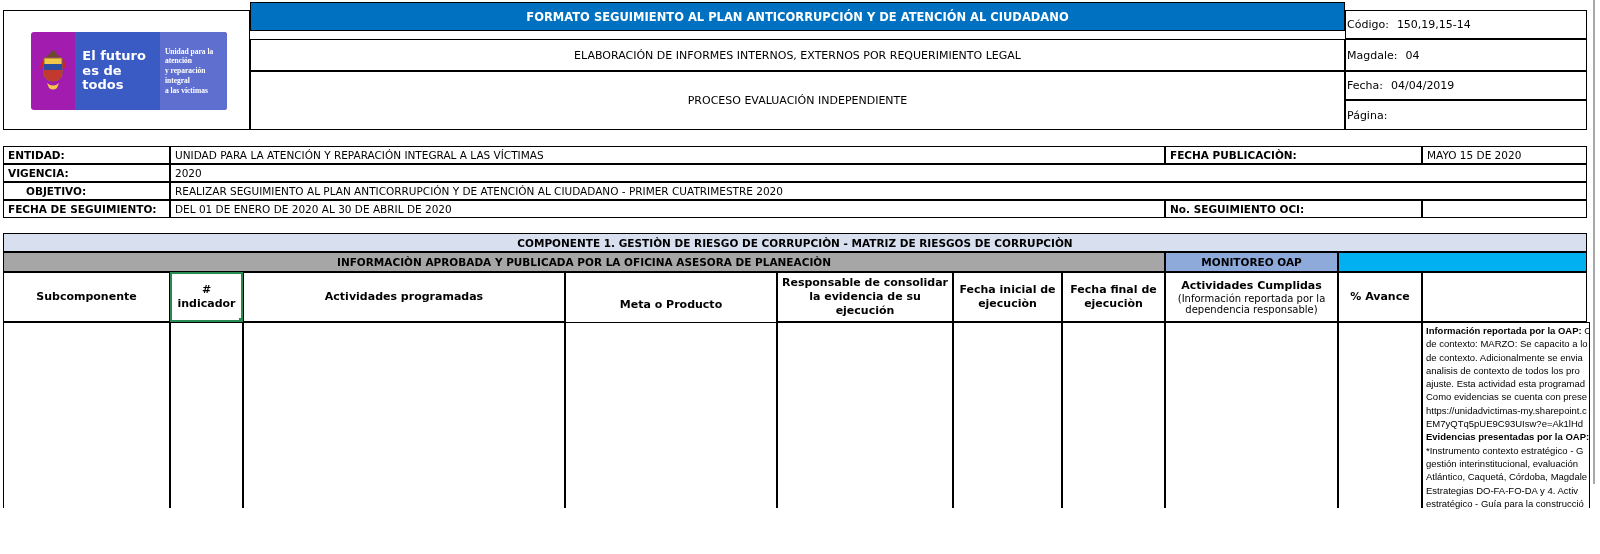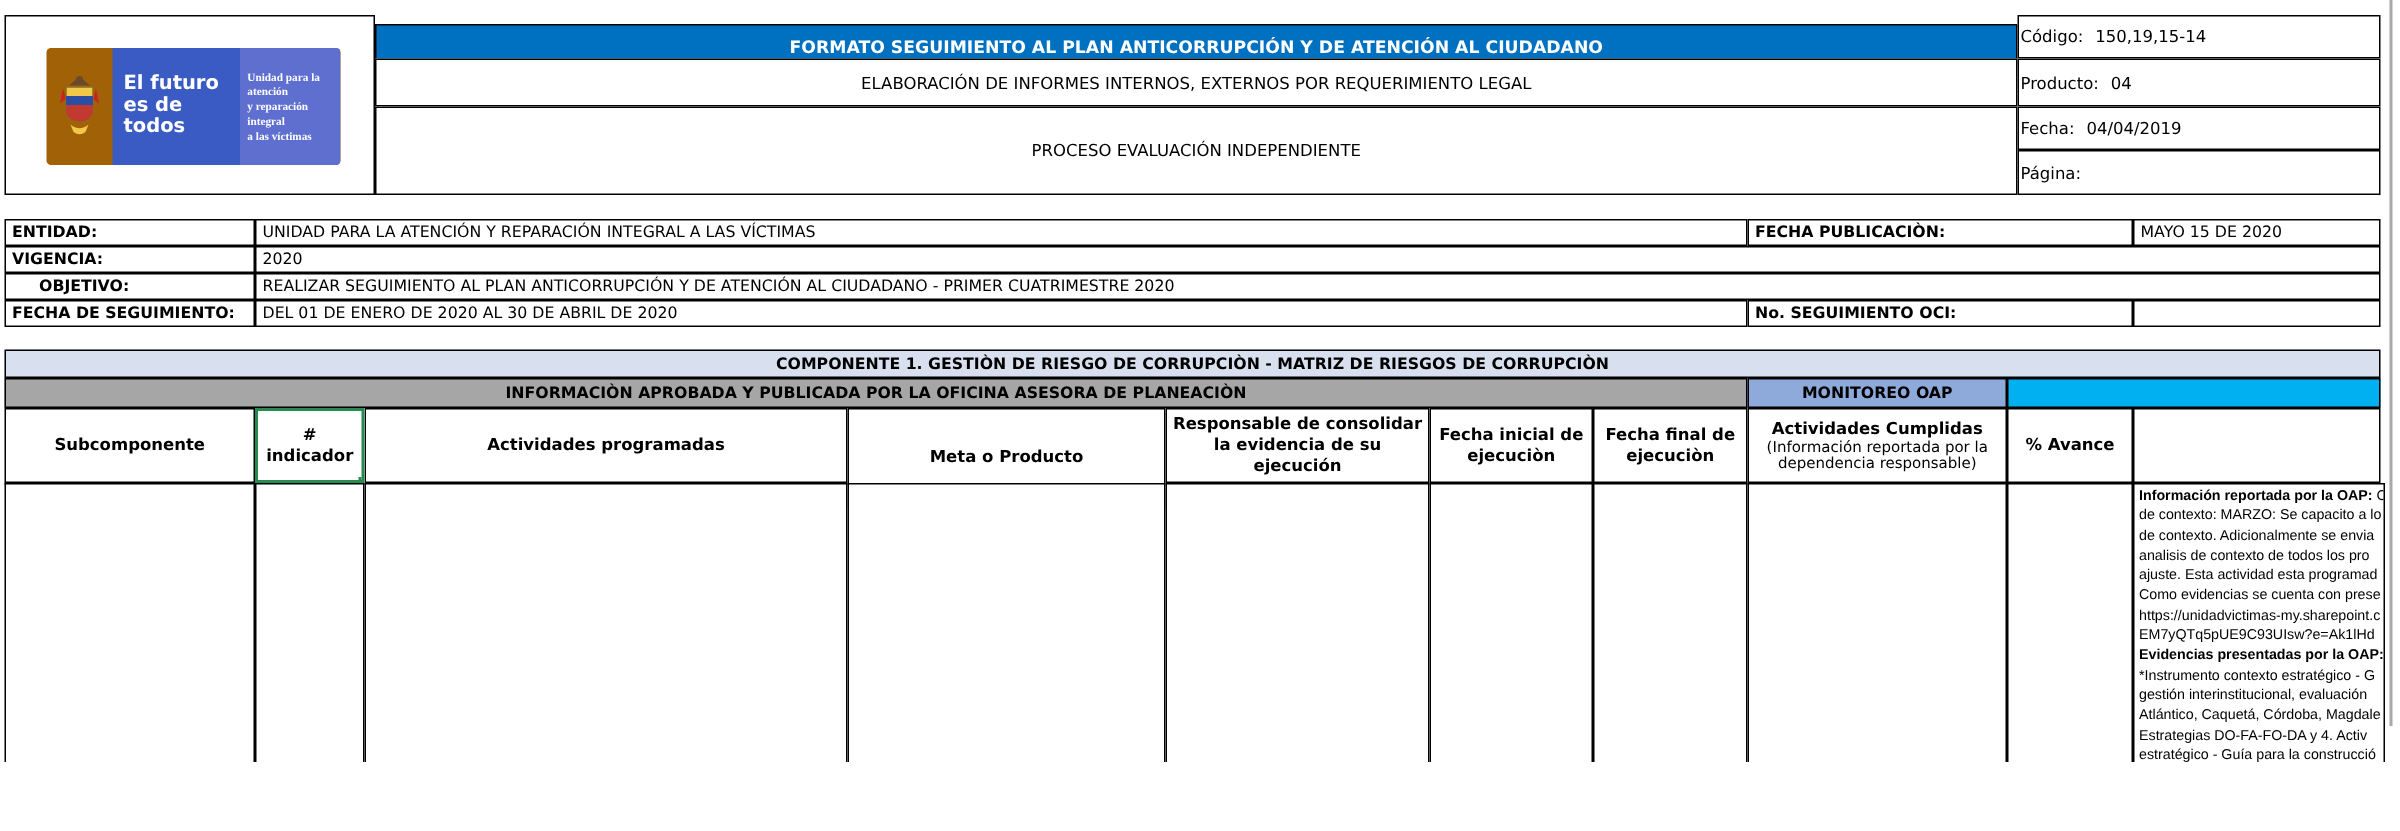--- a/index.html
+++ b/index.html
@@ -18,21 +18,21 @@
   .periwinkle{background:#8EAADB;}
   .cyanbar{background:#00B0F0;}
   .codecell{gap:8px;padding-left:1px;font-size:11px;}
   .hdrcell{font-size:11px;font-weight:bold;flex-direction:column;justify-content:center;text-align:center;line-height:1.25;padding:1px 2px;}
   .note{font-size:10px;font-weight:normal;line-height:1.1;margin-top:1px;}
   .bodycol{border:1px solid #000;border-bottom:none;background:#fff;}
   .selected{border:2px solid #278a52;z-index:5;}
   .handle{position:absolute;width:5px;height:5px;background:#278a52;right:-3px;bottom:-3px;z-index:6;}
   .rpt{font-family:"Liberation Sans",sans-serif;font-size:9.5px;line-height:13.3px;padding:1px 0 0 3px;}
   .rpt div{white-space:nowrap;overflow:hidden;}
-  .logo-strip{display:flex;height:78px;border-radius:3px;overflow:hidden;background:#a16207;}
+  .logo-strip{display:flex;height:78px;border-radius:3px;overflow:hidden;background:#a21caf;}
   .logo-arms{width:48px;display:flex;align-items:center;justify-content:center;}
   .logo-blue{width:84px;background:#3B5BC4;color:#fff;display:flex;flex-direction:column;justify-content:center;padding-left:7px;font-size:13px;font-weight:bold;line-height:1.15;}
   .logo-violet{width:64px;background:#5F6FD0;color:#fff;display:flex;flex-direction:column;justify-content:center;padding:0 3px 0 5px;font-size:7.5px;font-weight:bold;line-height:1.3;font-family:Liberation Serif, serif;}
   .vline{background:#a8a8a8;}
 </style>
 </head>
 <body>
 
 <div id="screen">
 
@@ -55,36 +55,36 @@
         <span>es de todos</span>
       </div>
       <div class="logo-violet">
         <span>Unidad para la atención</span>
         <span>y reparación integral</span>
         <span>a las víctimas</span>
       </div>
     </div>
   </div>
 
-  <div class="abs cell center blue-bar bold" style="left:250px;top:16px;width:1095px;height:29px;font-size:11.5px;">
+  <div class="abs cell center blue-bar bold" style="left:250px;top:2px;width:1095px;height:29px;font-size:11.5px;">
     <span>FORMATO SEGUIMIENTO AL PLAN ANTICORRUPCIÓN Y DE ATENCIÓN AL CIUDADANO</span>
   </div>
   <div class="abs cell center fs11" style="left:250px;top:39px;width:1095px;height:32px;">
     <span>ELABORACIÓN DE INFORMES INTERNOS, EXTERNOS POR REQUERIMIENTO LEGAL</span>
   </div>
   <div class="abs cell center fs11" style="left:250px;top:71px;width:1095px;height:59px;">
     <span>PROCESO EVALUACIÓN INDEPENDIENTE</span>
   </div>
 
   <div class="abs cell codecell" style="left:1345px;top:10px;width:242px;height:29px;">
     <span>Código:</span>
     <span>150,19,15-14</span>
   </div>
   <div class="abs cell codecell" style="left:1345px;top:39px;width:242px;height:32px;">
-    <span>Producto:</span>
+    <span>Magdale:</span>
     <span>04</span>
   </div>
   <div class="abs cell codecell" style="left:1345px;top:71px;width:242px;height:29px;">
     <span>Fecha:</span>
     <span>04/04/2019</span>
   </div>
   <div class="abs cell codecell" style="left:1345px;top:100px;width:242px;height:30px;">
     <span>Página:</span>
     <span></span>
   </div>

